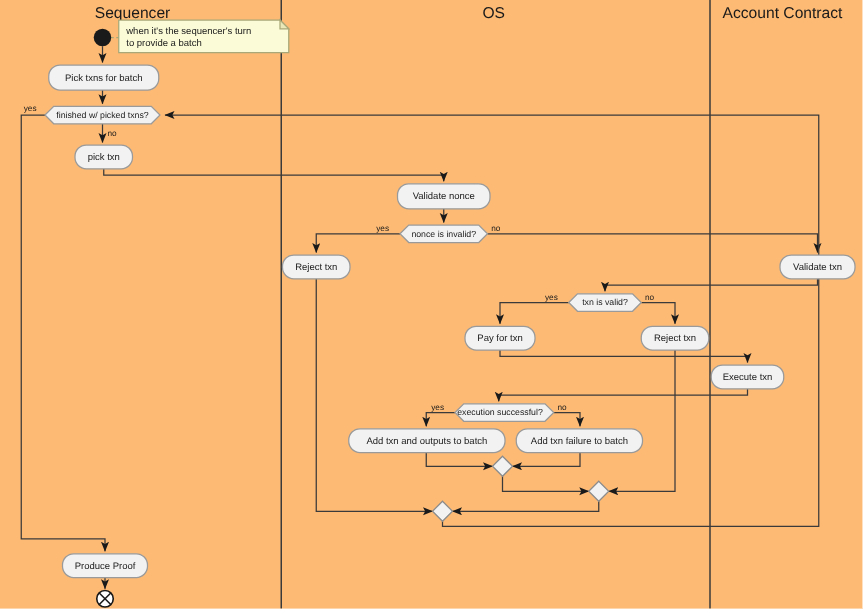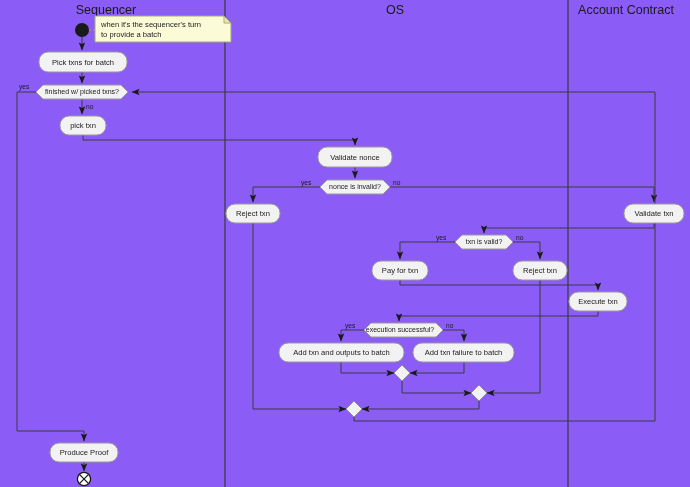--- a/index.html
+++ b/index.html
@@ -8,21 +8,21 @@
     padding: 0;
     background: #ffffff;
   }
   body {
     font-family: "Liberation Sans", sans-serif;
   }
   #diagram-root {
     position: relative;
     width: 690px;
     height: 487px;
-    background: #8b5cf6;
+    background: #fdba74;
     overflow: hidden;
   }
   svg.canvas {
     position: absolute;
     left: 0;
     top: 0;
     width: 690px;
     height: 487px;
     display: block;
   }

